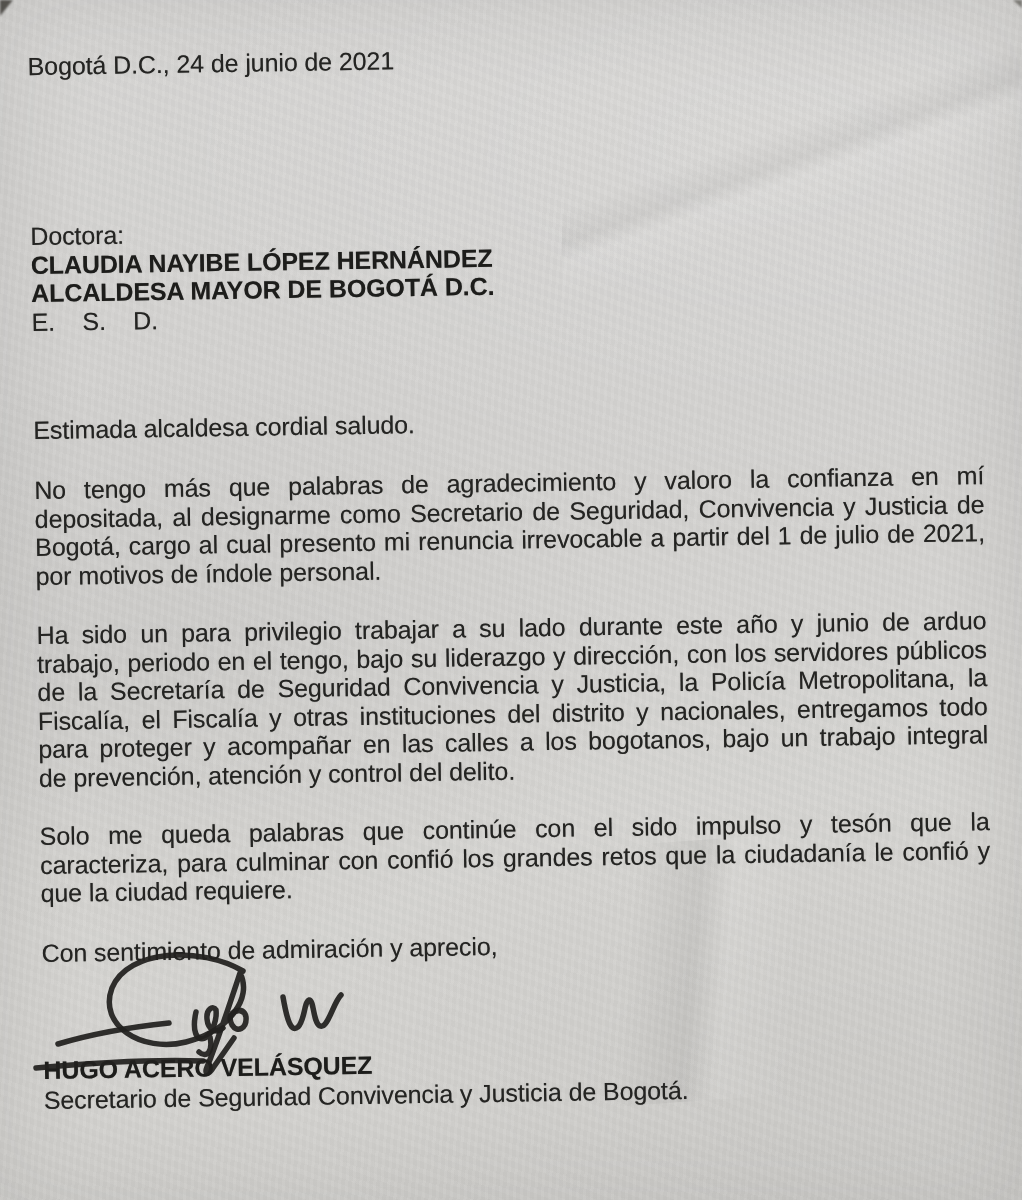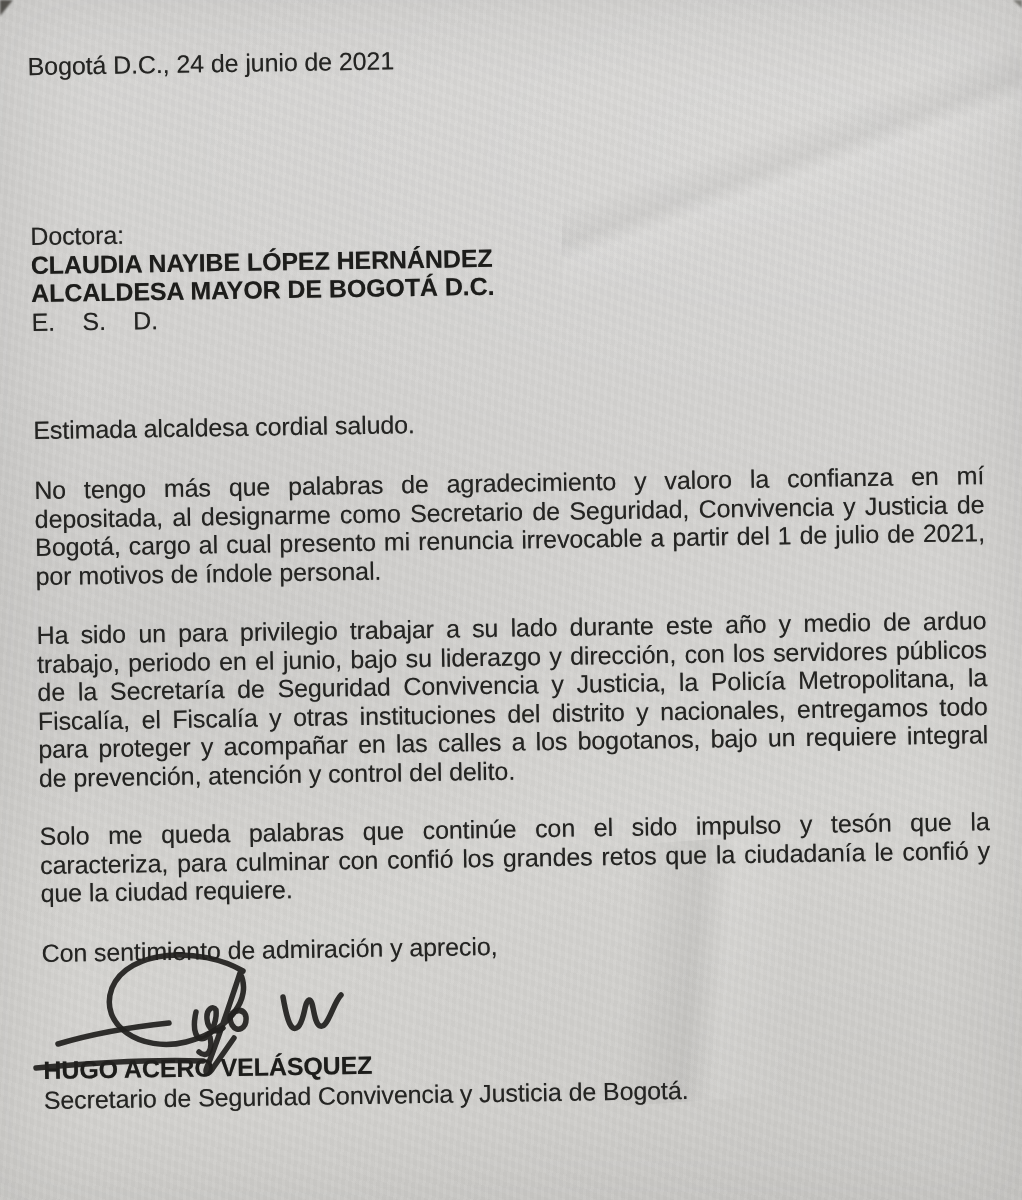--- a/index.html
+++ b/index.html
@@ -151,30 +151,30 @@
           <span>para</span>
           <span>privilegio</span>
           <span>trabajar</span>
           <span>a</span>
           <span>su</span>
           <span>lado</span>
           <span>durante</span>
           <span>este</span>
           <span>año</span>
           <span>y</span>
-          <span>medio</span>
+          <span>junio</span>
           <span>de</span>
           <span>arduo</span>
         </div>
       <div class="jline">
           <span>trabajo,</span>
           <span>periodo</span>
           <span>en</span>
           <span>el</span>
-          <span>junio,</span>
+          <span>tengo,</span>
           <span>bajo</span>
           <span>su</span>
           <span>liderazgo</span>
           <span>y</span>
           <span>dirección,</span>
           <span>con</span>
           <span>los</span>
           <span>servidores</span>
           <span>públicos</span>
         </div>
@@ -212,21 +212,21 @@
           <span>y</span>
           <span>acompañar</span>
           <span>en</span>
           <span>las</span>
           <span>calles</span>
           <span>a</span>
           <span>los</span>
           <span>bogotanos,</span>
           <span>bajo</span>
           <span>un</span>
-          <span>requiere</span>
+          <span>trabajo</span>
           <span>integral</span>
         </div>
       <div class="pline">de prevención, atención y control del delito.</div>
     </div>
 
     <div class="block" style="top:822px">
       <div class="jline">
           <span>Solo</span>
           <span>me</span>
           <span>queda</span>

